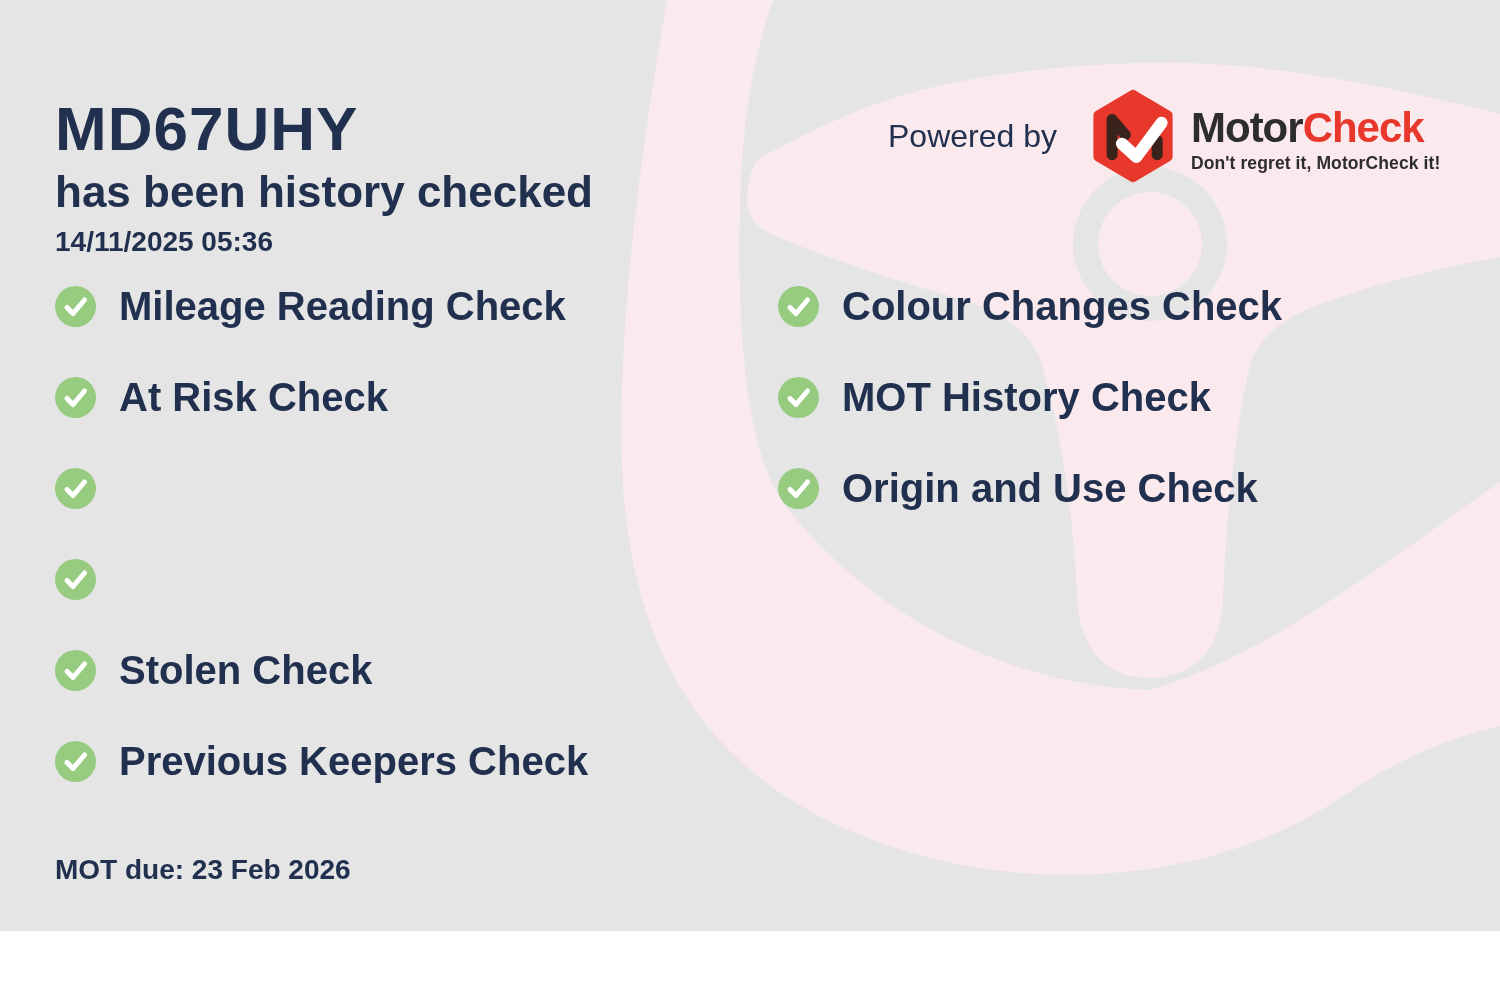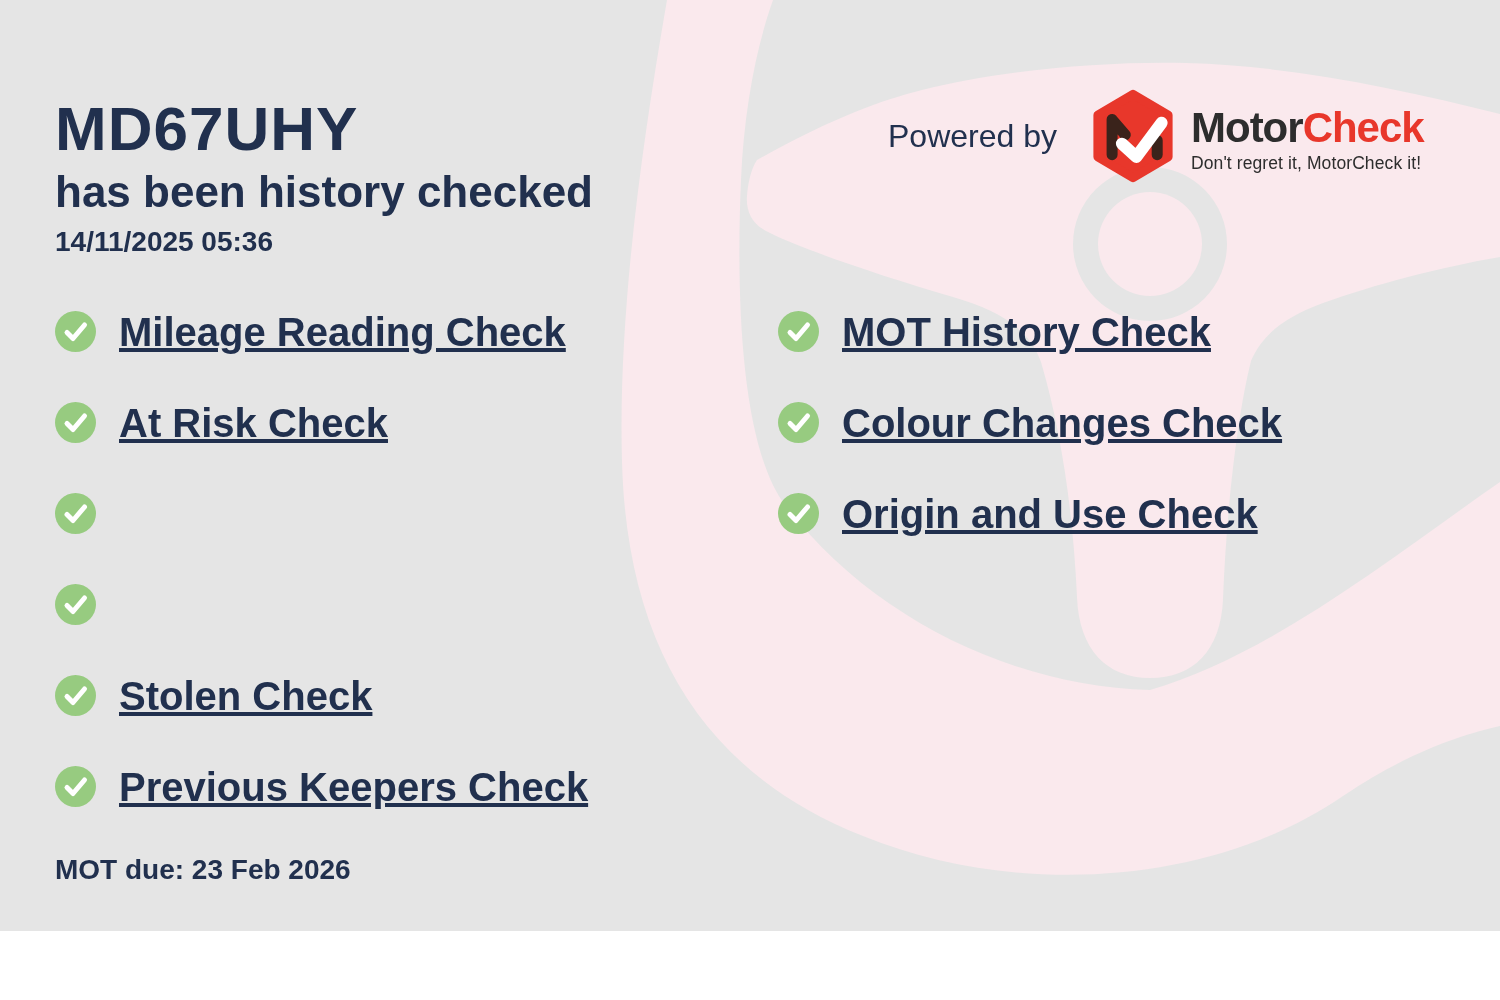--- a/index.html
+++ b/index.html
@@ -20,27 +20,27 @@
   .timestamp{position:absolute;left:55px;top:228px;font-size:28px;font-weight:600;line-height:1;}
 
   
   .brand{position:absolute;left:888px;top:88px;height:96px;display:flex;align-items:center;}
   .powered-by{font-size:32px;font-weight:500;color:var(--navy);margin-right:32px;white-space:nowrap;}
   .hex{width:88px;height:94px;margin-right:14px;flex-shrink:0;}
   .wordmark{display:flex;flex-direction:column;margin-top:8px;}
   .brand-name{font-size:42px;font-weight:700;letter-spacing:-1px;line-height:1;white-space:nowrap;}
   .brand-name .motor{color:var(--charcoal);}
   .brand-name .check{color:var(--red);}
-  .tagline{font-size:17.5px;font-weight:400;color:var(--charcoal);margin-top:4px;letter-spacing:.1px;white-space:nowrap;}
+  .tagline{font-size:17.5px;font-weight:700;color:var(--charcoal);margin-top:4px;letter-spacing:.1px;white-space:nowrap;}
 
   
   .col{position:absolute;top:286px;display:flex;flex-direction:column;}
   .col.left{left:55px;}
   .col.right{left:778px;}
-  .row{height:91px;display:flex;align-items:center;gap:23px;text-decoration:underline;}
+  .row{height:91px;display:flex;align-items:flex-start;gap:23px;}
   .check-ic{width:41px;height:41px;flex-shrink:0;}
   .item-label{font-size:40px;font-weight:700;color:var(--navy);white-space:nowrap;line-height:1;}
 
   .mot-due{position:absolute;left:55px;top:856px;font-size:28px;font-weight:700;line-height:1;}
 </style>
 </head>
 <body>
 
 <div class="canvas">
 
@@ -143,28 +143,28 @@
       <span class="item-label">Previous Keepers Check</span>
     </div>
   </div>
 
   <div class="col right">
     <div class="row">
       <svg class="check-ic" viewBox="0 0 41 41">
           <circle cx="20.5" cy="20.5" r="20.5" fill="var(--green)"></circle>
           <path d="M12,21.5 L18,27.5 L29.5,14" stroke="#fff" stroke-width="5" fill="none" stroke-linecap="round" stroke-linejoin="round"></path>
         </svg>
-      <span class="item-label">MOT History Check</span>
+      <span class="item-label">Colour Changes Check</span>
     </div>
     <div class="row">
       <svg class="check-ic" viewBox="0 0 41 41">
           <circle cx="20.5" cy="20.5" r="20.5" fill="var(--green)"></circle>
           <path d="M12,21.5 L18,27.5 L29.5,14" stroke="#fff" stroke-width="5" fill="none" stroke-linecap="round" stroke-linejoin="round"></path>
         </svg>
-      <span class="item-label">Colour Changes Check</span>
+      <span class="item-label">MOT History Check</span>
     </div>
     <div class="row">
       <svg class="check-ic" viewBox="0 0 41 41">
           <circle cx="20.5" cy="20.5" r="20.5" fill="var(--green)"></circle>
           <path d="M12,21.5 L18,27.5 L29.5,14" stroke="#fff" stroke-width="5" fill="none" stroke-linecap="round" stroke-linejoin="round"></path>
         </svg>
       <span class="item-label">Origin and Use Check</span>
     </div>
   </div>
 

